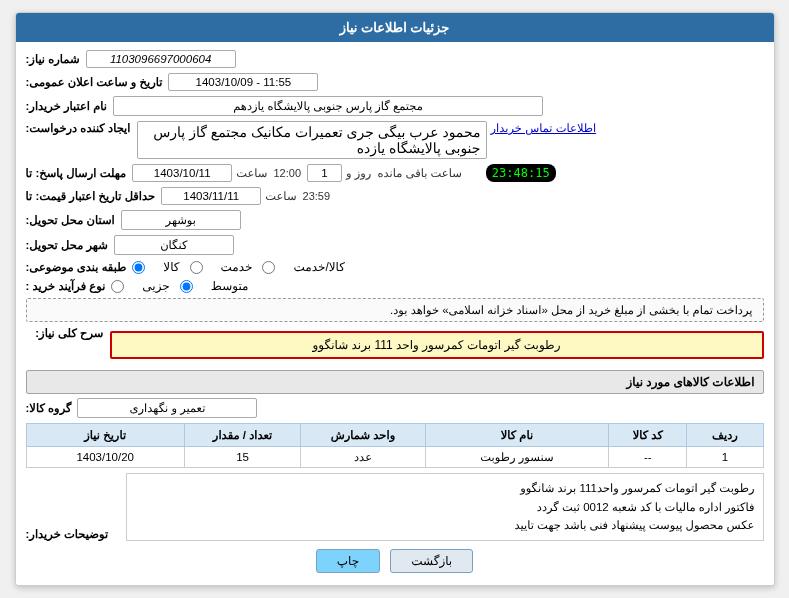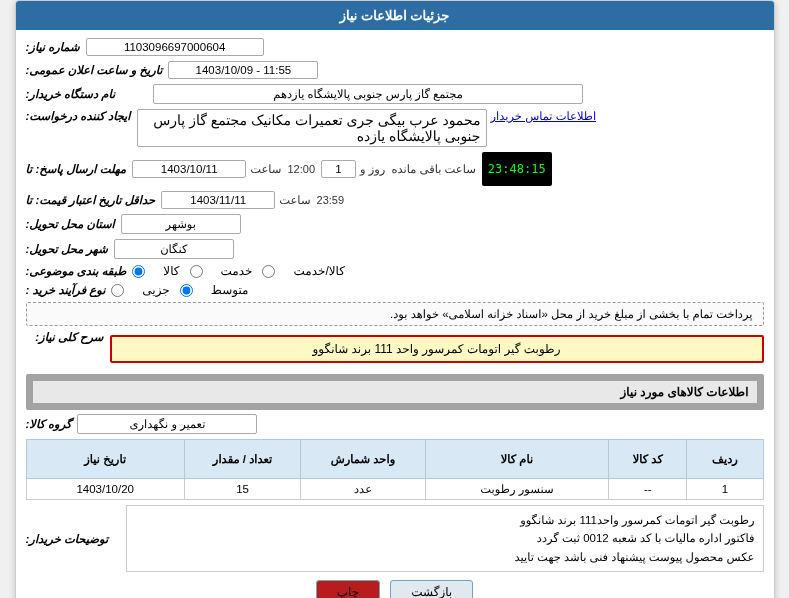--- a/index.html
+++ b/index.html
@@ -45,37 +45,36 @@
     .label {
       color: #333;
       font-size: 11.5px;
       white-space: nowrap;
       text-align: right;
       padding-right: 2px;
     }
     .label-bold {
       font-weight: bold;
       color: #000;
-      font-style: italic;
     }
     .input-field {
       border: 1px solid #aaa;
       padding: 2px 5px;
       font-size: 11.5px;
       direction: rtl;
       font-family: Tahoma, Arial, sans-serif;
       background: #fff;
       border-radius: 2px;
     }
-    .input-medium { width: 178px; }
-    .input-date { width: 114px; text-align: center; }
+    .input-medium { width: 150px; font-style: italic; }
+    .input-date { width: 100px; text-align: center; }
     .input-datetime { width: 150px; text-align: center; }
     .section-title {
       background: #e8e8e8;
-      border: 7px solid #a3a3a3;
+      border: 1px solid #a3a3a3;
       padding: 4px 8px;
       font-size: 12px;
       font-weight: bold;
       margin: 6px 0 4px 0;
       text-align: right;
       border-radius: 2px;
     }
     .radio-group {
       display: flex;
       gap: 10px;
@@ -105,21 +104,21 @@
       background: #fef9c3;
     }
     table {
       width: 100%;
       border-collapse: collapse;
       margin: 5px 0;
     }
     table th {
       background: #d9e8f5;
       border: 1px solid #b0c8e0;
-      padding: 12px 6px;
+      padding: 4px 6px;
       font-size: 11.5px;
       text-align: center;
     }
     table td {
       border: 1px solid #ccc;
       padding: 3px 20px;
       font-size: 11.5px;
       text-align: center;
     }
     .notes-box {
@@ -138,36 +137,37 @@
     }
     .btn {
       padding: 4px 20px;
       font-size: 12px;
       font-family: Tahoma, Arial, sans-serif;
       border: 1px solid #999;
       border-radius: 3px;
       cursor: pointer;
       background: #e8e8e8;
     }
-    .btn-print { background: #b91c1c; border-color: #7a9fc0; }
+    .btn-print { background: #7dd3fc; border-color: #7a9fc0; }
     .btn-back { background: #e0e8f0; border-color: #7a9fc0; }
     .link-blue {
       color: #0000cc;
       text-decoration: underline;
       cursor: pointer;
       font-size: 11.5px;
     }
     .countdown {
       background: #000;
       color: #0f0;
       font-family: monospace;
       font-size: 12px;
-      padding: 10px 6px;
-      border-radius: 2px;
+      padding: 2px 6px;
+      border-radius: 8px;
       direction: ltr;
+      margin-left: 18px;
     }
   </style>
 </head>
 <body>
 
 <div class="main-container">
 
   <div class="header">
     <span>جزئیات اطلاعات نیاز</span>
   </div>
@@ -178,22 +178,22 @@
       <span class="input-field input-medium" style="text-align:center;">1103096697000604</span>
       <span class="label label-bold">شماره نیاز:</span>
     </div>
 
     <div class="form-row">
       <span class="input-field input-datetime" style="text-align:center; direction:ltr;">1403/10/09 - 11:55</span>
       <span class="label label-bold">تاریخ و ساعت اعلان عمومی:</span>
     </div>
 
     <div class="form-row">
-      <span class="input-field" style="width:430px; text-align:center;margin-left:32px;">مجتمع گاز پارس جنوبی  پالایشگاه یازدهم</span>
-      <span class="label label-bold">نام دستگاه خریدار:</span>
+      <span class="input-field" style="width:430px; text-align:center;">مجتمع گاز پارس جنوبی  پالایشگاه یازدهم</span>
+      <span class="label label-bold">نام اعتبار خریدار:</span>
     </div>
 
     <div class="form-row" style="align-items:flex-start;">
       <span class="link-blue" style="min-width:100px; text-align:center;">اطلاعات تماس خریدار</span>
       <span class="input-field" style="width:350px; text-align:right; font-size:14px;">محمود عرب بیگی جری تعمیرات مکانیک مجتمع گاز پارس جنوبی  پالایشگاه یازده</span>
       <span class="label label-bold">ایجاد کننده درخواست:</span>
     </div>
 
     <div class="form-row">
       <span class="countdown">23:48:15</span>
@@ -287,21 +287,21 @@
             <td>1</td>
             <td>--</td>
             <td>سنسور رطوبت</td>
             <td>عدد</td>
             <td>15</td>
             <td>1403/10/20</td>
           </tr>
         </tbody>
     </table>
 
-    <div class="form-row" style="align-items:center; margin-top:4px;gap:16px;">
+    <div class="form-row" style="align-items:flex-end; margin-top:4px;gap:16px;">
       <div class="notes-box" style="flex:1;" id="tozihat-box">
           <div>رطوبت گیر اتومات کمرسور واحد111  برند شانگوو</div>
           <div>فاکتور اداره مالیات با کد شعبه 0012 ثبت گردد</div>
           <div>عکس محصول پیوست پیشنهاد فنی باشد جهت تایید</div>
         </div>
       <span class="label label-bold" style="min-width:80px;">توضیحات خریدار:</span>
     </div>
 
     <div class="buttons-row">
       <button class="btn btn-back">بازگشت</button>

